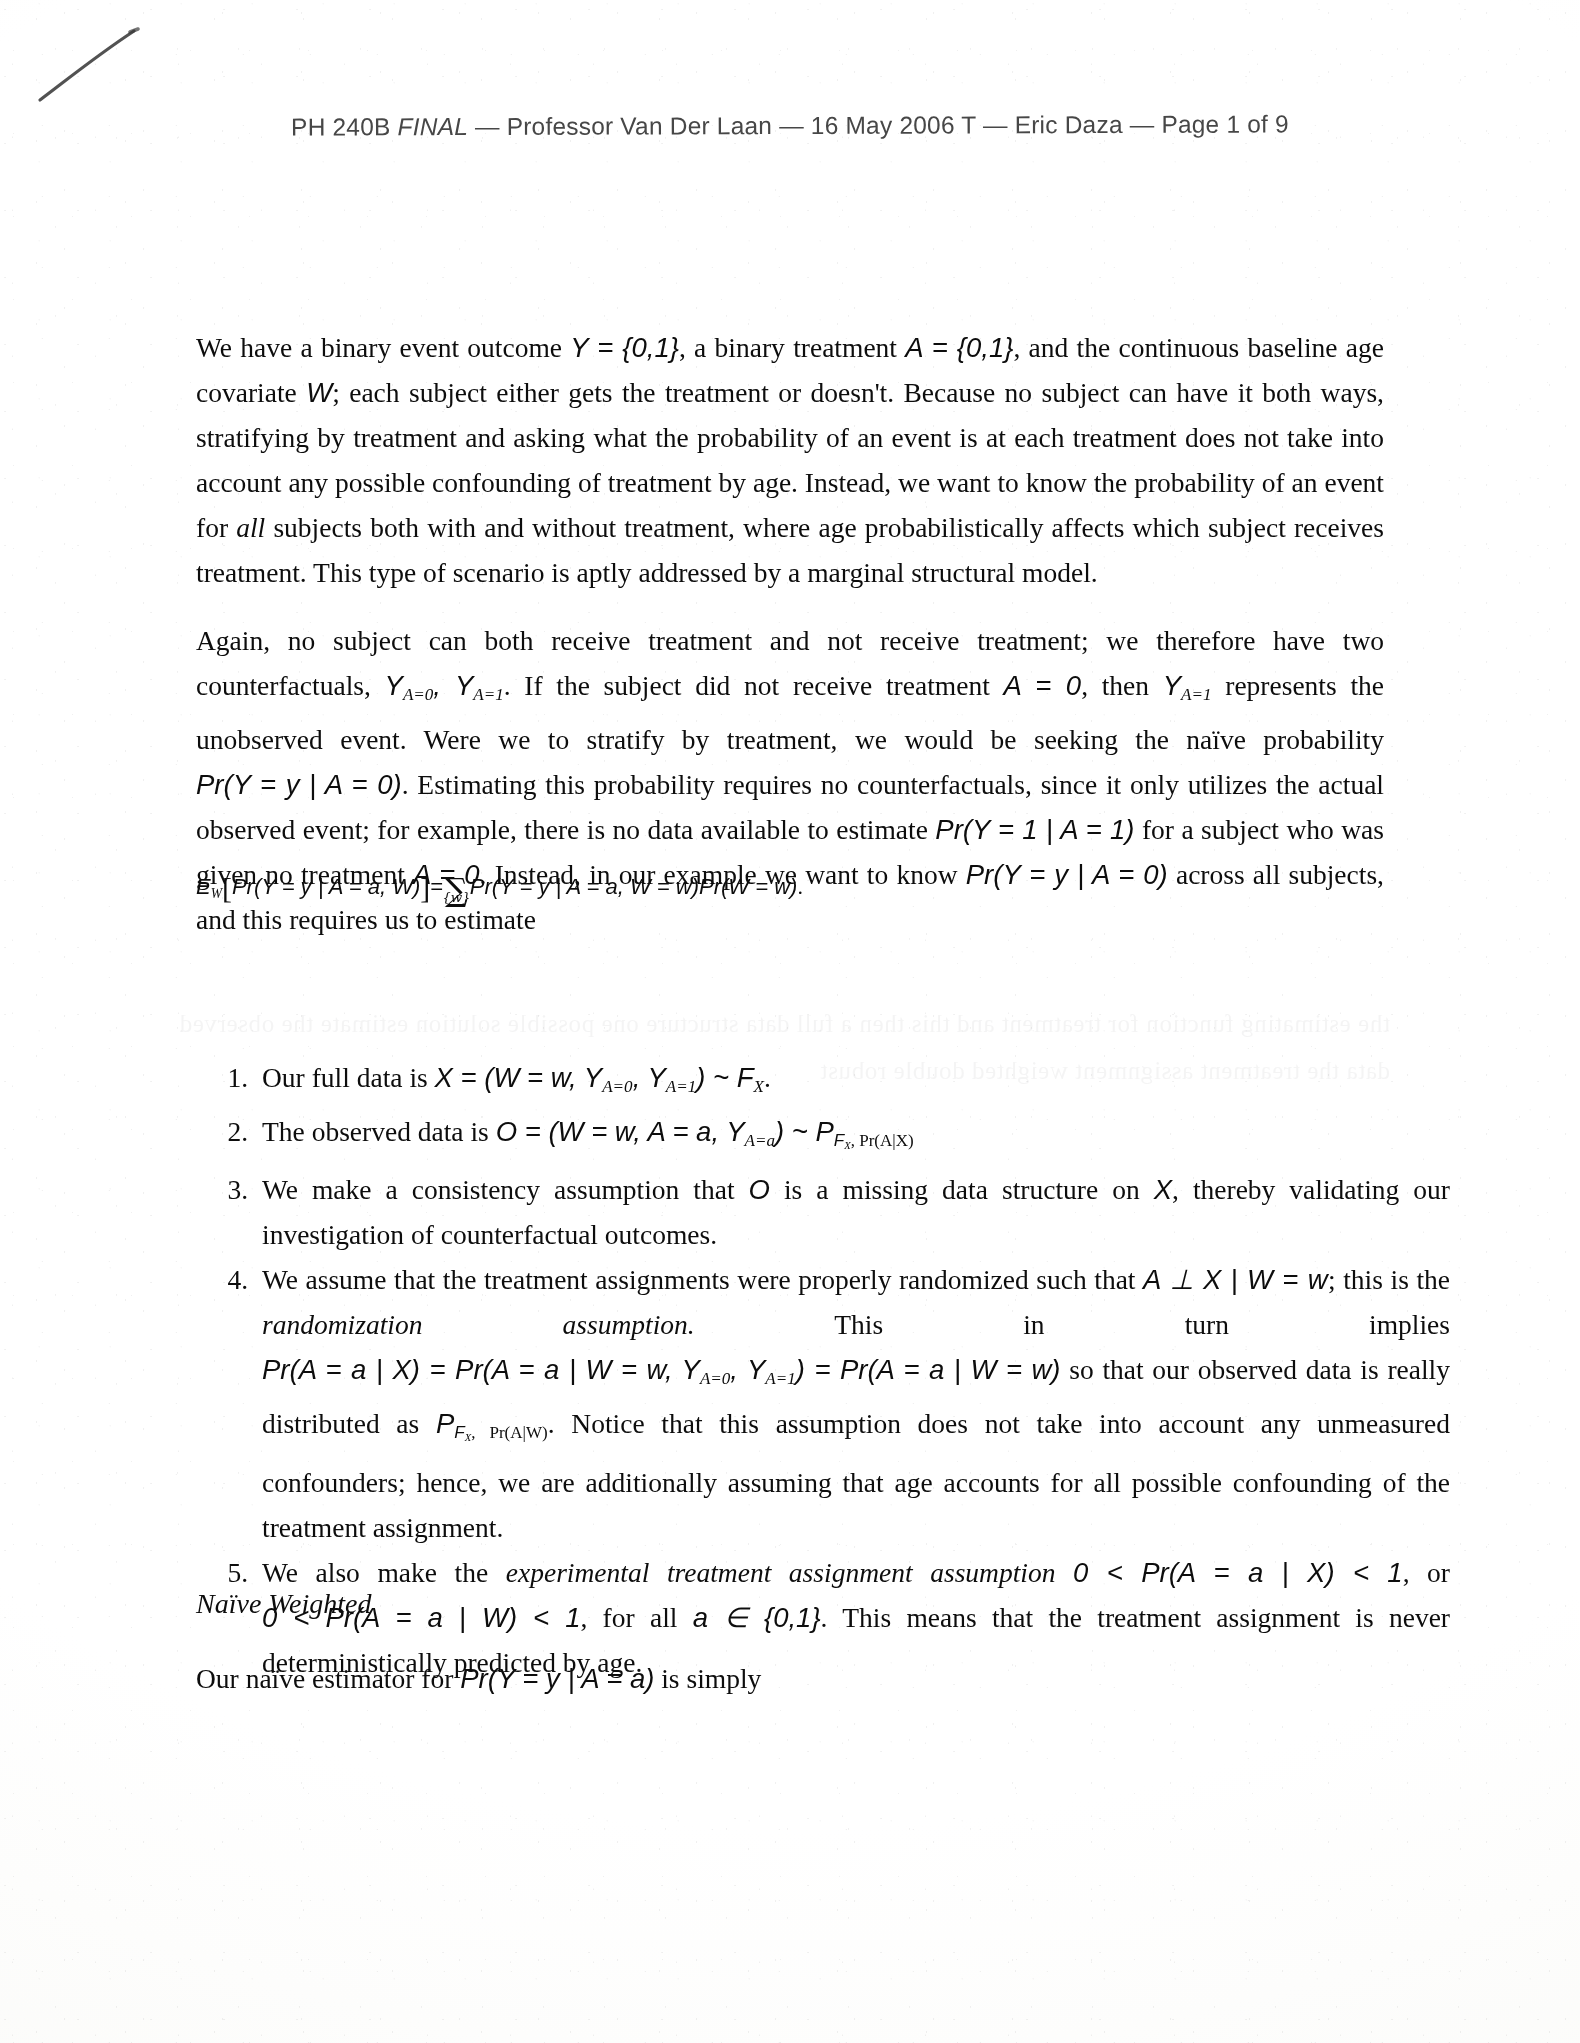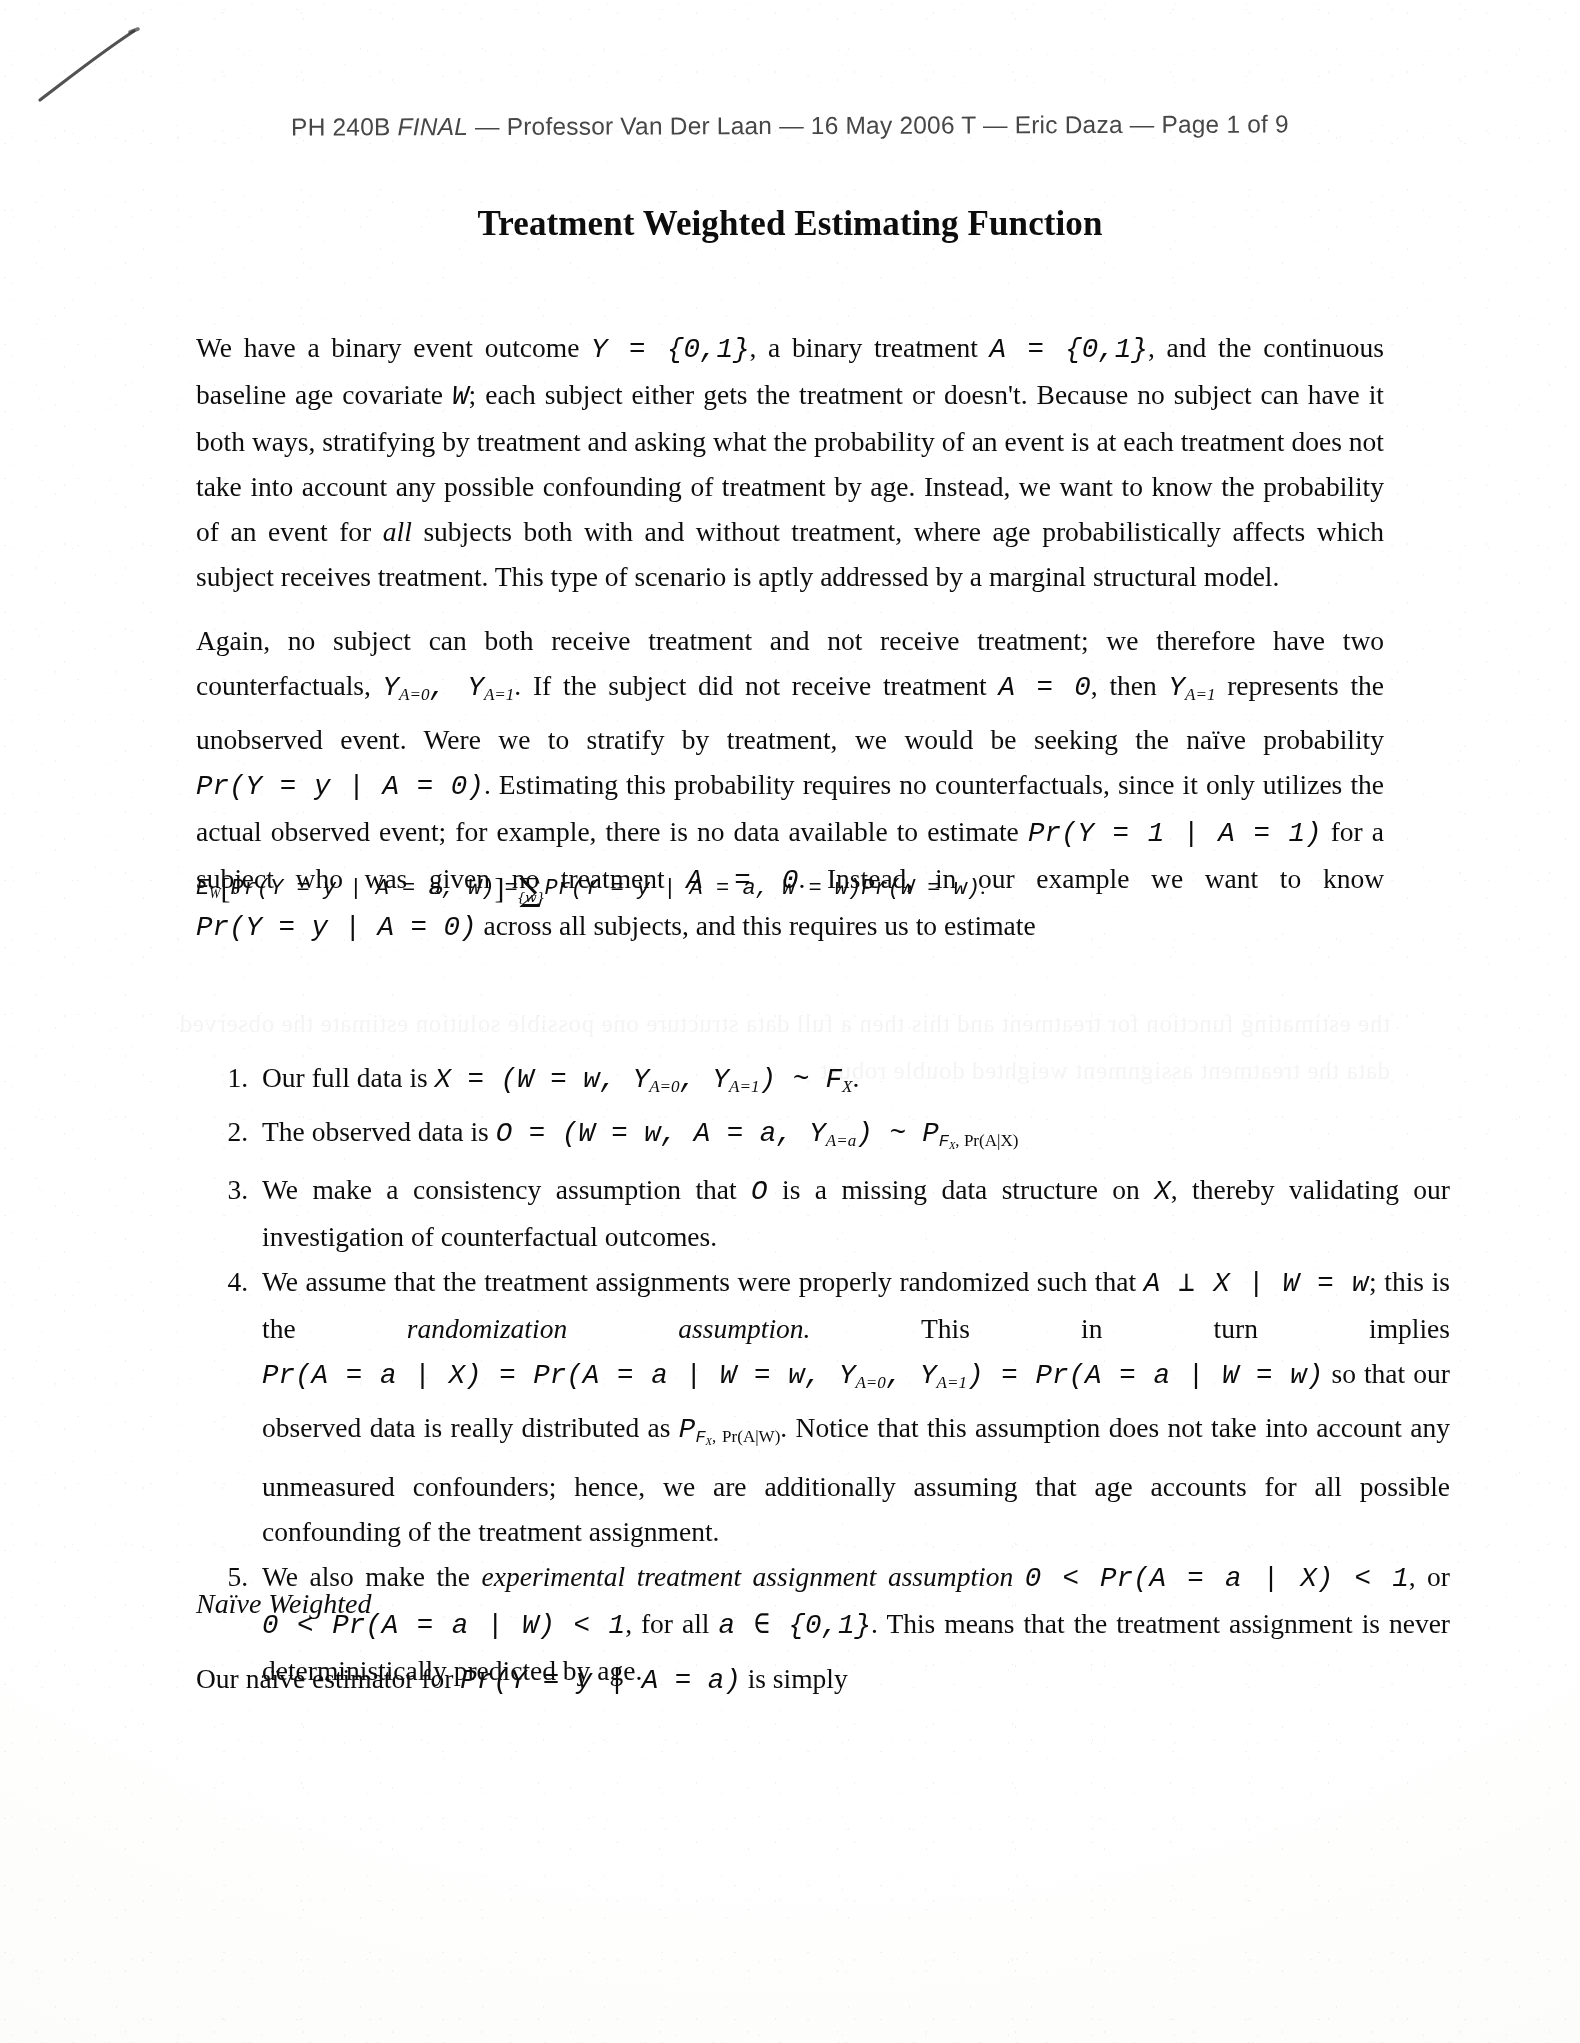--- a/index.html
+++ b/index.html
@@ -113,21 +113,21 @@
     left: 196px;
     width: 1188px;
     font-size: 27.5px;
     line-height: 45px;
     text-align: justify;
   }
 
   p.para { margin: 0; }
 
   
-  .m  { font-family: Liberation Mono, monospace; font-style: italic; }
+  .m  { font-family: Liberation Sans, sans-serif; font-style: italic; }
   .mr { font-family: "Liberation Serif", serif; font-style: normal; }
   .nb { white-space: nowrap; }
   sub { font-size: .62em; vertical-align: -.28em; font-style: italic; }
   sub .mr { font-style: normal; }
   .sp { letter-spacing: .5px; }
 
   
   .display-eq {
     position: absolute;
     left: 196px;
@@ -211,21 +211,20 @@
     <path d="M96 6 L 104 3" stroke="#3a3a3a" stroke-width="3.6" fill="none" stroke-linecap="round" opacity="0.7"></path>
   </svg>
 
   <div class="content">
 
     <div class="pg-header">
       <span>PH 240B </span><i>FINAL</i><span> — Professor Van Der Laan — 16 May 2006 T — Eric Daza — Page 1 of 9</span>
     </div>
 
     <div class="doc-title">
-      <div>Treatment Weighted Estimating Function</div>
     </div>
 
     <div class="body-block" style="top:325px;">
       <p class="para">
         <span>We have a binary event outcome </span><span class="m nb">Y = {0,1}</span><span>, a binary treatment </span><span class="m nb">A = {0,1}</span><span>, and the continuous baseline age covariate </span><span class="m">W</span><span>; each subject either gets the treatment or doesn't. Because no subject can have it both ways, stratifying by treatment and asking what the probability of an event is at each treatment does not take into account any possible confounding of treatment by age. Instead, we want to know the probability of an event for </span><span class="it">all</span><span> subjects both with and without treatment, where age probabilistically affects which subject receives treatment. This type of scenario is aptly addressed by a marginal structural model.</span>
       </p>
     </div>
 
     <div class="body-block" style="top:618px;">
       <p class="para">

